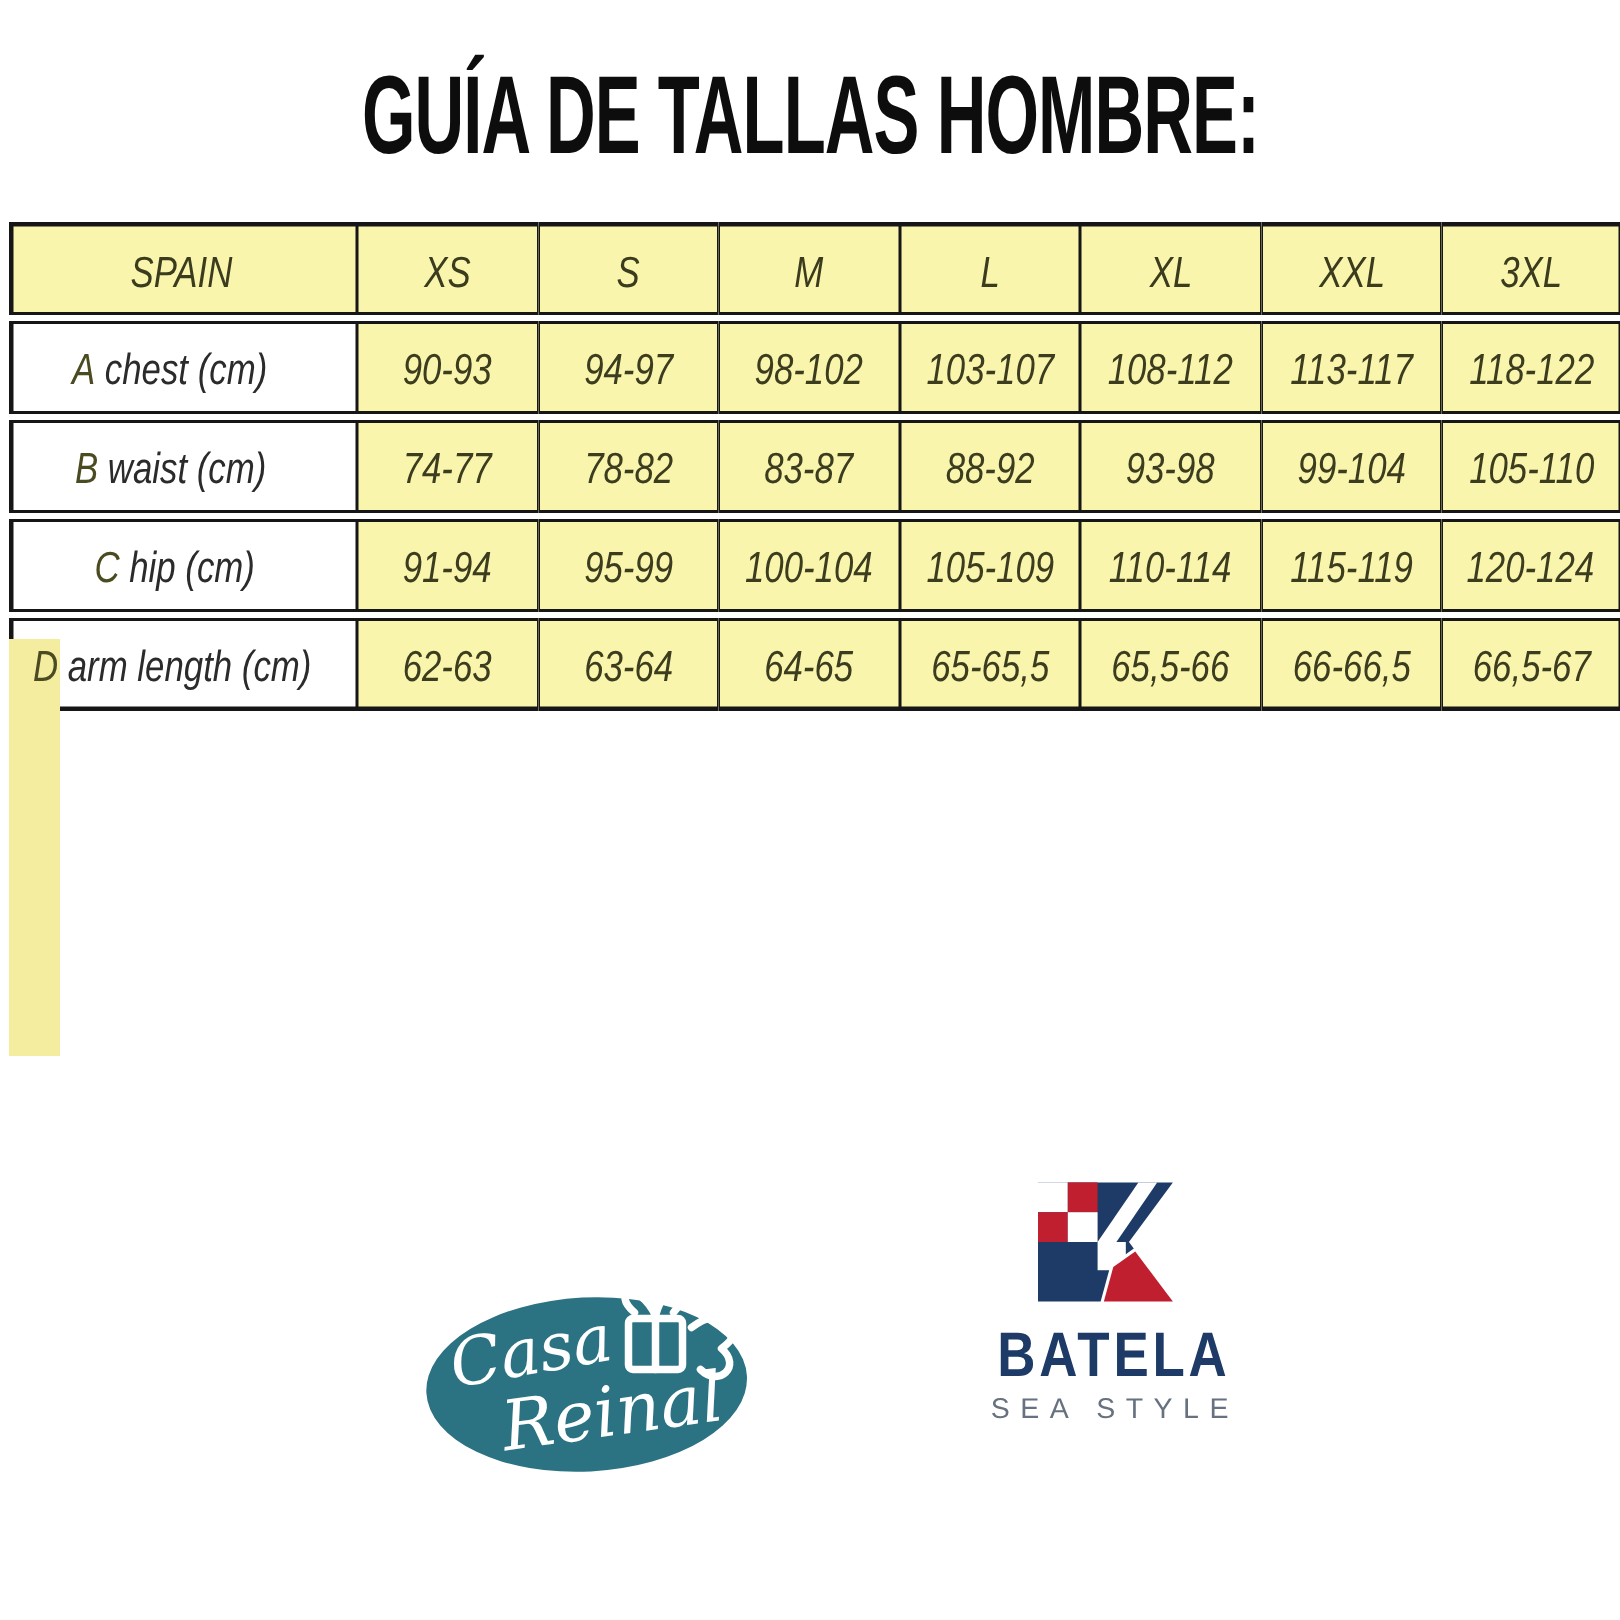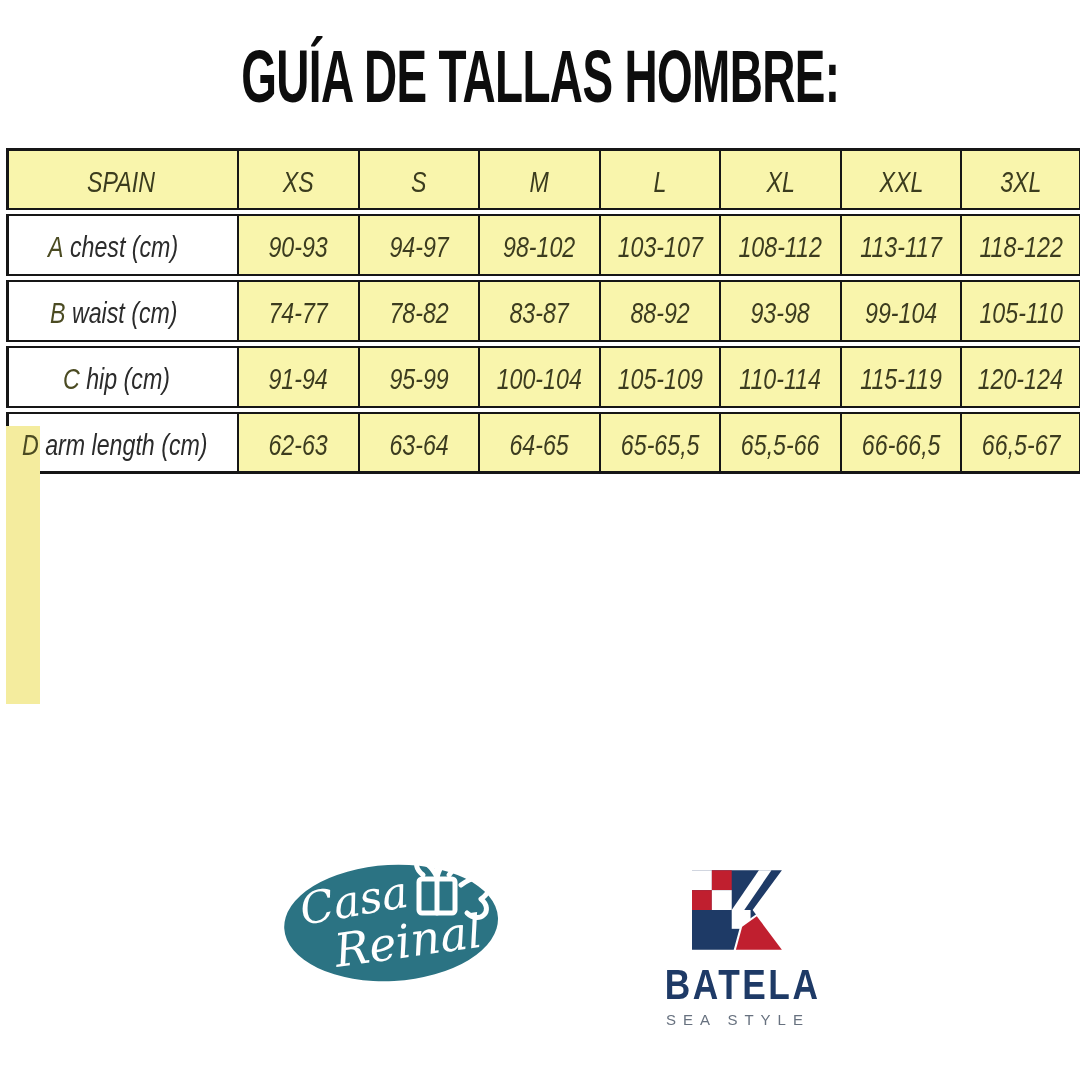--- a/index.html
+++ b/index.html
@@ -93,43 +93,44 @@
   }
 
   
   .casa-logo {
     position: absolute;
     left: 279px; top: 833px;
     width: 226px; height: 150px;
   }
   .batela {
     position: absolute;
-    left: 650px; top: 870px;
+    left: 650px; top: 788px;
     width: 176px;
     text-align: center;
   }
   .batela-flag { display: block; margin: 0 auto; }
   .batela-word {
     display: inline-block;
     margin-top: 11px;
     font-size: 42px;
     font-weight: bold;
     letter-spacing: 3px;
     color: #1E3A66;
     transform: scaleX(0.84);
     transform-origin: 50% 50%;
     white-space: nowrap;
   }
   .batela-tag {
     display: block;
     margin-top: 2px;
-    font-size: 15px;
+    font-size: 19px;
     letter-spacing: 7px;
     color: #67717f;
     white-space: nowrap;
+    text-align: right;
   }
 </style>
 </head>
 <body>
 
 <div class="title-wrap">
   <div class="title">GUÍA DE TALLAS HOMBRE:</div>
 </div>
 
 <div class="table-wrap">

